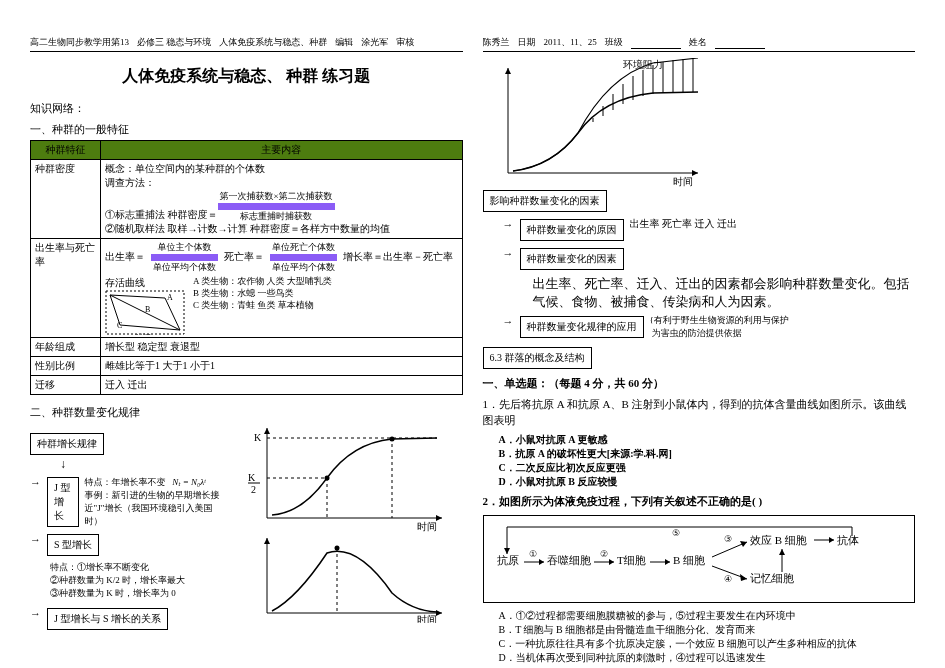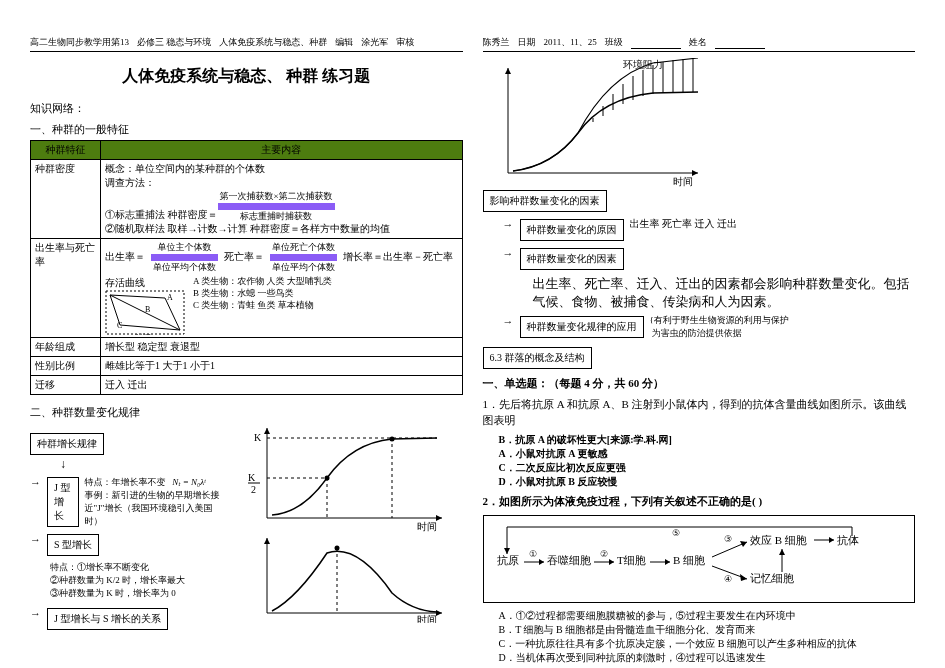--- a/index.html
+++ b/index.html
@@ -229,22 +229,22 @@
           &nbsp;<span>为害虫的防治提供依据</span>
         </span>
       </div>
     </div>
 
     <div class="boxed" style="margin-top:4px">6.3 群落的概念及结构</div>
 
     <div class="question question-bold">一、单选题：（每题 4 分，共 60 分）</div>
 
     <div class="question">1．先后将抗原 A 和抗原 A、B 注射到小鼠体内，得到的抗体含量曲线如图所示。该曲线图表明</div>
+    <div class="opt question-bold">A．小鼠对抗原 A 更敏感</div>
     <div class="opt question-bold">B．抗原 A 的破坏性更大[来源:学.科.网]</div>
-    <div class="opt question-bold">A．小鼠对抗原 A 更敏感</div>
     <div class="opt question-bold">C．二次反应比初次反应更强</div>
     <div class="opt question-bold">D．小鼠对抗原 B 反应较慢</div>
 
     <div class="question question-bold">2．如图所示为体液免疫过程，下列有关叙述不正确的是(    )</div>
 
     <div class="diagram-box" style="font-size:10px;padding:8px">
       <svg width="400" height="70">
         <text x="5" y="40" font-size="11">抗原</text>
         <text x="37" y="33" font-size="9">①</text>
         <line x1="32" y1="38" x2="52" y2="38" stroke="#000"></line>

